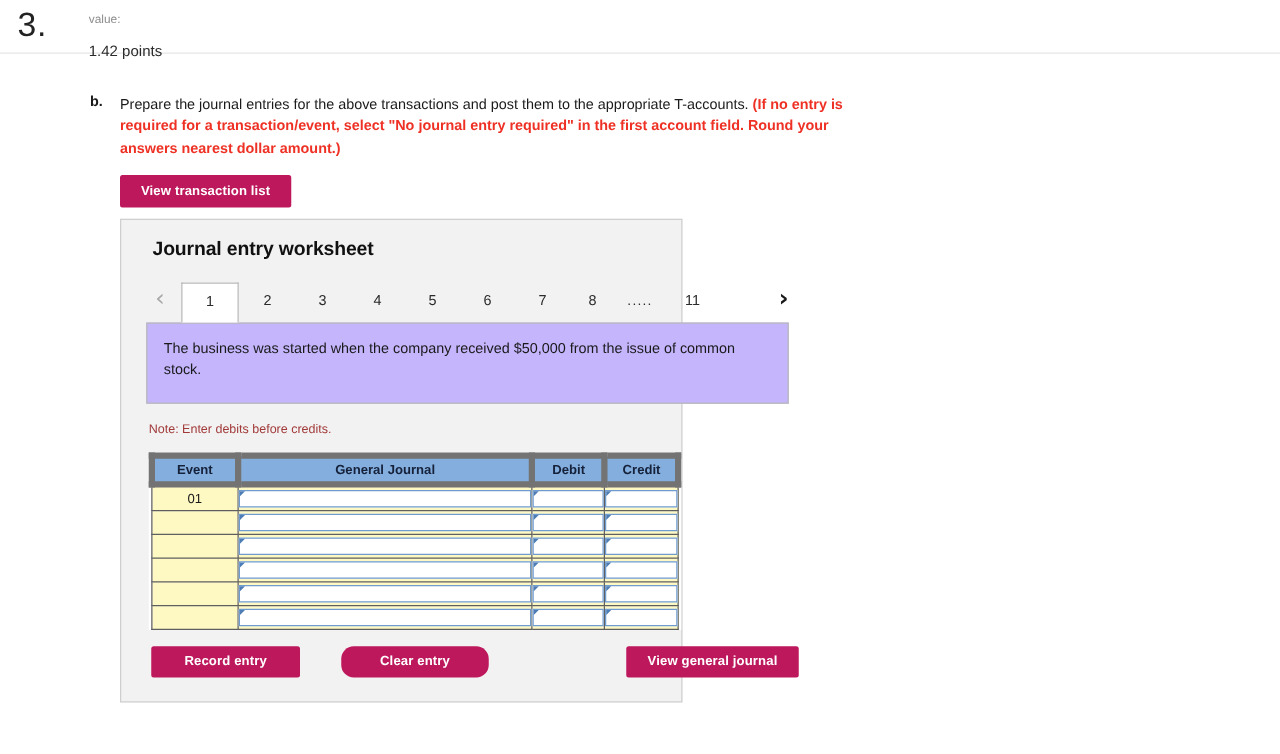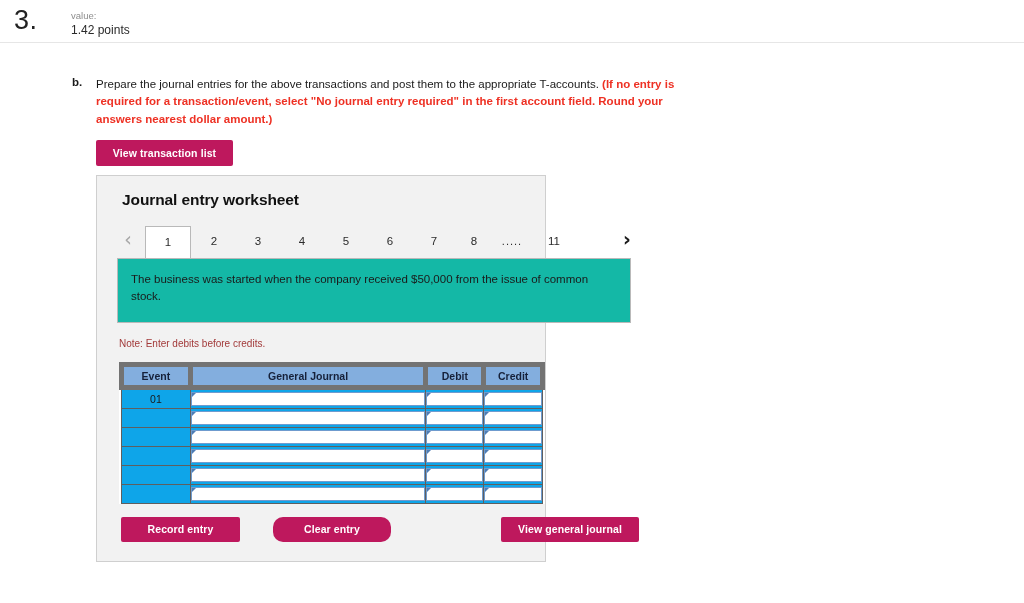--- a/index.html
+++ b/index.html
@@ -39,21 +39,21 @@
   }
   #value-label {
     font-size: 9.5px;
     color: #8d8d8d;
     display: block;
   }
   #value-amount {
     font-size: 12px;
     color: #2a2a2a;
     display: block;
-    margin-top: 1px;
+    margin-top: 12px;
   }
 
   
   #question-body {
     position: absolute;
     left: 72px;
     top: 76px;
     width: 620px;
   }
   .part-letter {
@@ -177,21 +177,21 @@
     color: #2b2b2b;
   }
 
   
   #transaction-description {
     position: absolute;
     left: 20px;
     top: 82px;
     width: 514px;
     height: 65px;
-    background: #14b8a6;
+    background: #c4b5fd;
     border: 1px solid #b9b9b9;
     box-sizing: border-box;
     z-index: 1;
   }
   #transaction-description-text {
     position: absolute;
     left: 13px;
     top: 12px;
     right: 12px;
     font-size: 11.5px;
@@ -224,21 +224,21 @@
     font-weight: bold;
     color: #16213a;
     height: 16px;
     padding: 1px 0;
     text-align: center;
   }
   #journal-table td {
     border: 1px solid #5f5f5f;
     height: 18px;
     padding: 0;
-    background: #0ea5e9;
+    background: #fef9c3;
     vertical-align: middle;
   }
   .col-event  { width: 74px; }
   .col-journal{ width: 264px; }
   .col-debit  { width: 62px; }
   .col-credit { width: 62px; }
 
   .event-cell {
     text-align: center;
     font-size: 10.5px;

